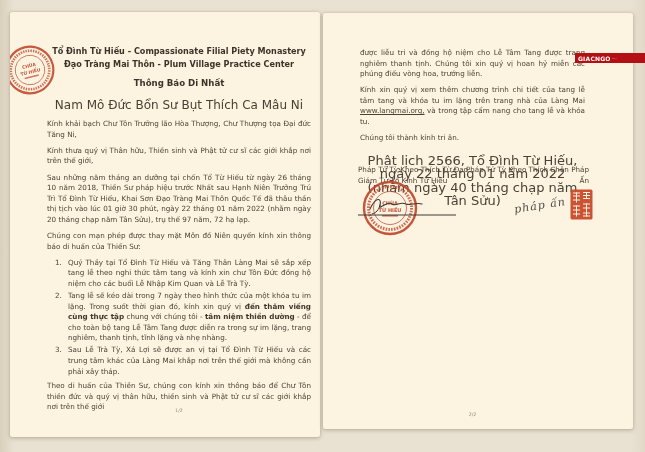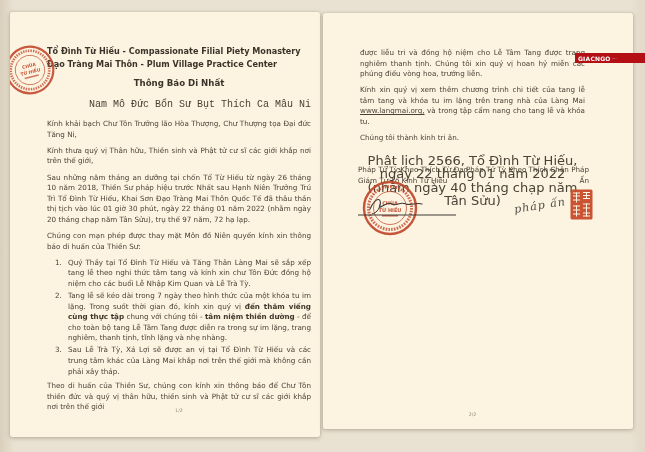--- a/index.html
+++ b/index.html
@@ -13,23 +13,23 @@
   .page{
     position:absolute;background:#fcf3e0;border-radius:2px;
     box-shadow:0 1px 4px rgba(90,70,40,.35),0 0 1px rgba(0,0,0,.2);
     color:#4a4236;overflow:hidden;
   }
   #page-left{left:10px;top:12px;width:310px;height:425px;}
   #page-right{left:323px;top:13px;width:310px;height:416px;}
   .content{position:absolute;font-size:7.2px;line-height:10.6px;}
   #page-left .content{left:37px;right:9px;top:33px;}
   #page-right .content{left:37px;right:48px;top:35px;}
-  .hdr{font-weight:bold;text-align:left;font-size:8.1px;line-height:12.5px;color:#3c342a;}
+  .hdr{font-weight:bold;text-align:center;font-size:8.1px;line-height:12.5px;color:#3c342a;}
   .doc-title{font-weight:bold;text-align:center;font-size:8.6px;color:#3c342a;margin:8px 0 11px 0;}
-  .invocation{text-align:right;font-size:10px;color:#483f33;margin:0 0 9px 0;font-family:Liberation Mono, monospace;}
+  .invocation{text-align:center;font-size:12px;color:#483f33;margin:0 0 9px 0;}
   .p{margin:0 0 5.5px 0;text-align:justify;}
   .p:last-child{margin-bottom:0;}
   .li{display:flex;margin:0 0 1.5px 0;}
   .num{flex:0 0 13px;padding-left:8px;}
   .itext{flex:1;text-align:justify;}
   .times{margin:1px 0 2px 56px;}
   .times div{line-height:10.6px;}
   b{color:#41382d;}
   a.doclink{color:#4a4236;text-decoration:underline;}
   .page-num{position:absolute;font-size:4.6px;color:#8d8574;text-align:center;}

